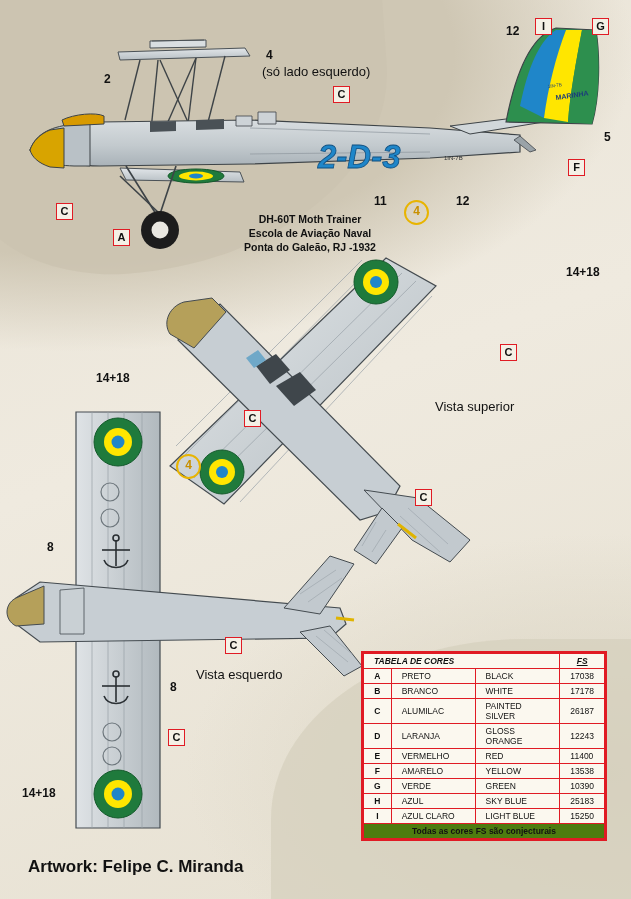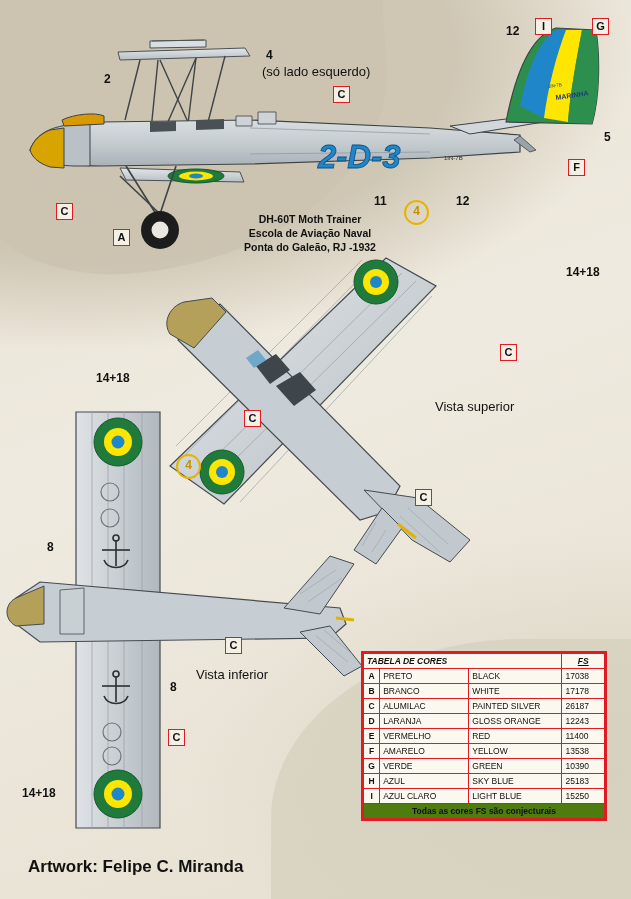--- a/index.html
+++ b/index.html
@@ -68,21 +68,21 @@
   
   #colour-table{
     position:absolute;left:361px;top:651px;width:246px;
     border:2px solid #e01b24;background:#fbf8ef;
     box-sizing:border-box;
   }
   #colour-table table{border-collapse:collapse;width:100%;}
   #colour-table td,#colour-table th{
     border:1px solid #e01b24;
     font-size:8.5px;
-    padding:2px 3px;
+    padding:2px 10px;
     color:#111;
     height:15px;
     box-sizing:border-box;
   }
   .ct-head td{
     font-size:12px;font-weight:bold;color:#e01b24;font-style:italic;
     border:none;padding:3px 4px 4px;
   }
   .ct-letter{
     width:16px;text-align:center;color:#e01b24;font-weight:bold;font-size:11px;
@@ -321,21 +321,21 @@
 </svg>
 </div>
 
 <div class="lbl" style="left:96px;top:371px;">14+18</div>
 <div class="lbl" style="left:22px;top:786px;">14+18</div>
 <div class="lbl" style="left:47px;top:540px;">8</div>
 <div class="lbl" style="left:170px;top:680px;">8</div>
 <div class="callout" style="left:225px;top:637px;">C</div>
 <div class="callout" style="left:168px;top:729px;">C</div>
 <div class="circ-num" style="left:176px;top:454px;">4</div>
-<div class="viewlbl" style="left:196px;top:667px;">Vista inferior</div>
+<div class="viewlbl" style="left:196px;top:667px;">Vista esquerdo</div>
 
 <div id="colour-table">
   <table>
     <tbody id="ct-body">
       <tr class="ct-head">
         <td colspan="3">TABELA DE CORES</td>
         <td style="text-align:center;text-decoration:underline;">FS</td>
       </tr>
     <tr>
           <td class="ct-letter">A</td>

